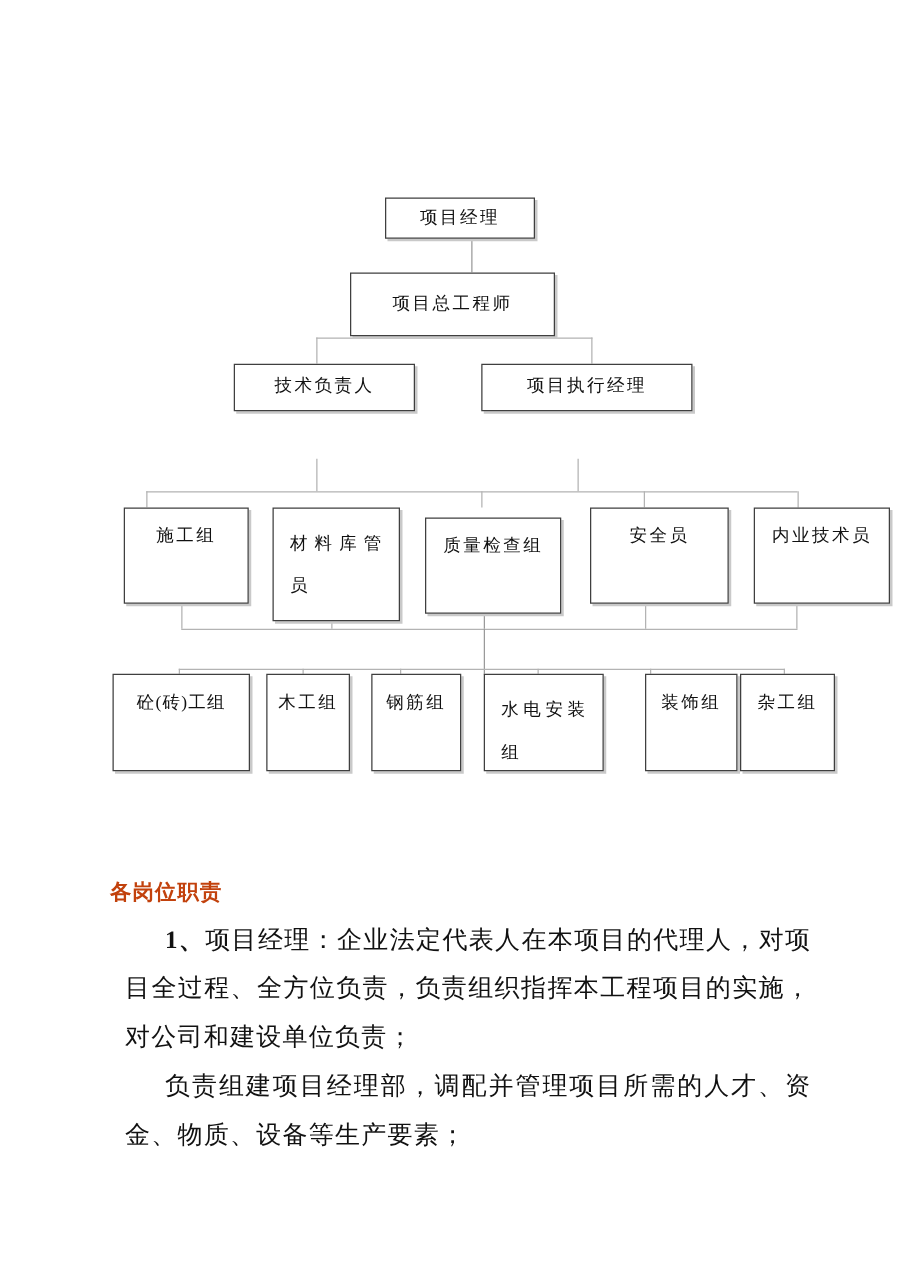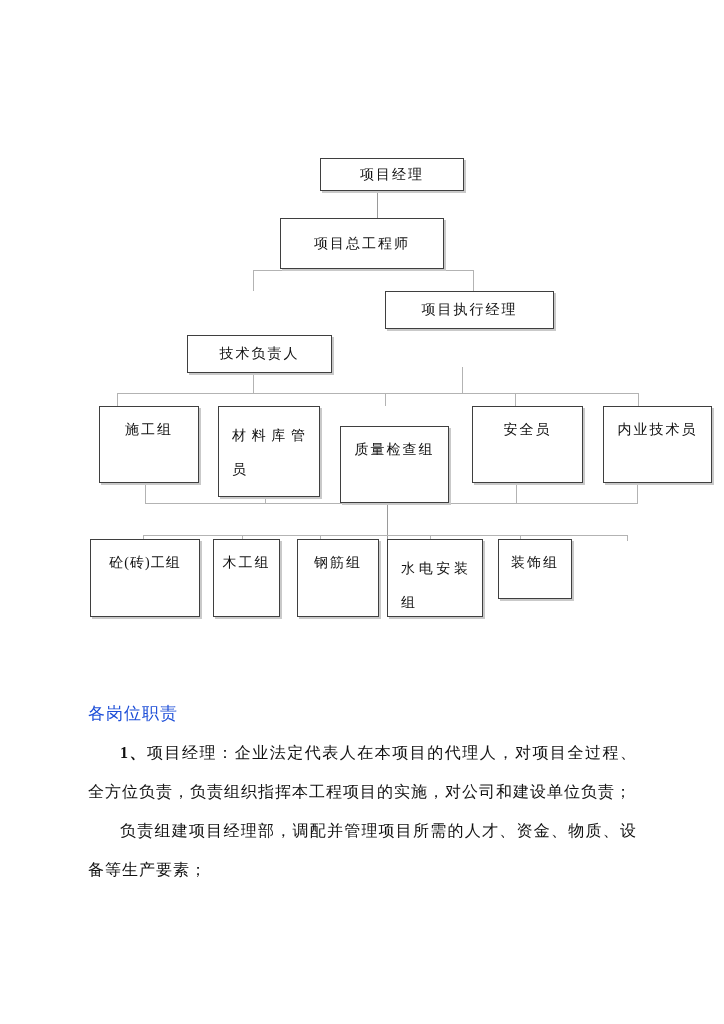--- a/index.html
+++ b/index.html
@@ -41,61 +41,62 @@
     line-height: 34px;
   }
   .conn { position: absolute; background: #b3b3b3; z-index: 1; }
   .conn.dark { background: #9a9a9a; }
   
   .resp-heading {
     position: absolute;
     left: 88px;
     top: 702px;
     font-size: 17px;
-    font-weight: normal;
+    font-weight: bold;
     letter-spacing: 1px;
-    color: #1d4ed8;
+    color: #c2410c;
   }
   .resp-body {
     position: absolute;
-    left: 88px;
+    left: 100px;
     top: 733px;
     width: 549px;
-    font-size: 16px;
+    font-size: 20px;
     line-height: 39px;
     letter-spacing: 1px;
     text-align: justify;
     color: #111111;
   }
   .resp-body p { text-indent: 32px; }
   .resp-body .num { font-weight: bold; }
 </style>
 </head>
 <body>
 
 <div class="page">
 
-  <div class="node center-mid" style="left:320px; top:158px; width:144px; height:33px;">项目经理</div>
+  <div class="node center-mid" style="left:308px; top:158px; width:120px; height:33px;">项目经理</div>
 
   <div class="node center-mid" style="left:280px; top:218px; width:164px; height:51px;">项目总工程师</div>
 
-  <div class="node center-mid" style="left:187px; top:291px; width:145px; height:38px;margin-top:44px;">技术负责人</div>
+  <div class="node center-mid" style="left:187px; top:291px; width:145px; height:38px;">技术负责人</div>
   <div class="node center-mid" style="left:385px; top:291px; width:169px; height:38px;">项目执行经理</div>
 
   <div class="node top-center" style="left:99px;  top:406px; width:100px; height:77px;">施工组</div>
   <div class="node top-justify" style="left:218px; top:406px; width:102px; height:91px;">材料库管员</div>
-  <div class="node top-center" style="left:340px; top:426px; width:109px; height:77px;">质量检查组</div>
+  <div class="node top-center" style="left:340px; top:414px; width:109px; height:77px;">质量检查组</div>
   <div class="node top-center" style="left:472px; top:406px; width:111px; height:77px;">安全员</div>
   <div class="node top-center" style="left:603px; top:406px; width:109px; height:77px;">内业技术员</div>
 
   <div class="node top-center" style="left:90px;  top:539px; width:110px; height:78px; letter-spacing:1px;">砼(砖)工组</div>
   <div class="node top-center" style="left:213px; top:539px; width:67px; height:78px;">木工组</div>
-  <div class="node top-center" style="left:297px; top:539px; width:82px; height:78px;">钢筋组</div>
+  <div class="node top-center" style="left:297px; top:539px; width:72px; height:78px;">钢筋组</div>
   <div class="node top-justify" style="left:387px; top:539px; width:96px; height:78px;">水电安装组</div>
-  <div class="node top-center" style="left:498px; top:539px; width:74px; height:60px;">装饰组</div>
+  <div class="node top-center" style="left:516px; top:539px; width:74px; height:78px;">装饰组</div>
+  <div class="node top-center" style="left:592px; top:539px; width:76px; height:78px;">杂工组</div>
 
   <div>
 
     <div class="conn dark" style="left:377px; top:190px; width:1px; height:28px;"></div>
 
     <div class="conn" style="left:375px; top:253px; width:1px; height:17px;"></div>
     <div class="conn" style="left:253px; top:270px; width:221px; height:1px;"></div>
     <div class="conn" style="left:253px; top:270px; width:1px; height:21px;"></div>
     <div class="conn" style="left:473px; top:270px; width:1px; height:21px;"></div>
 

